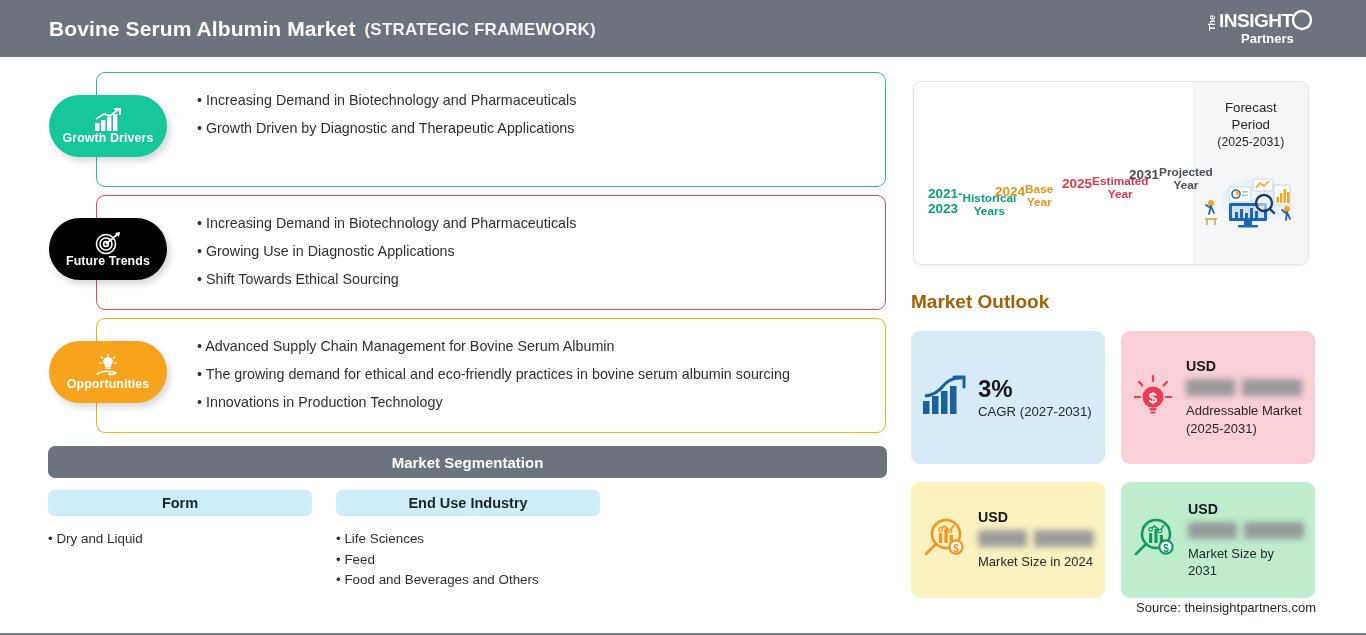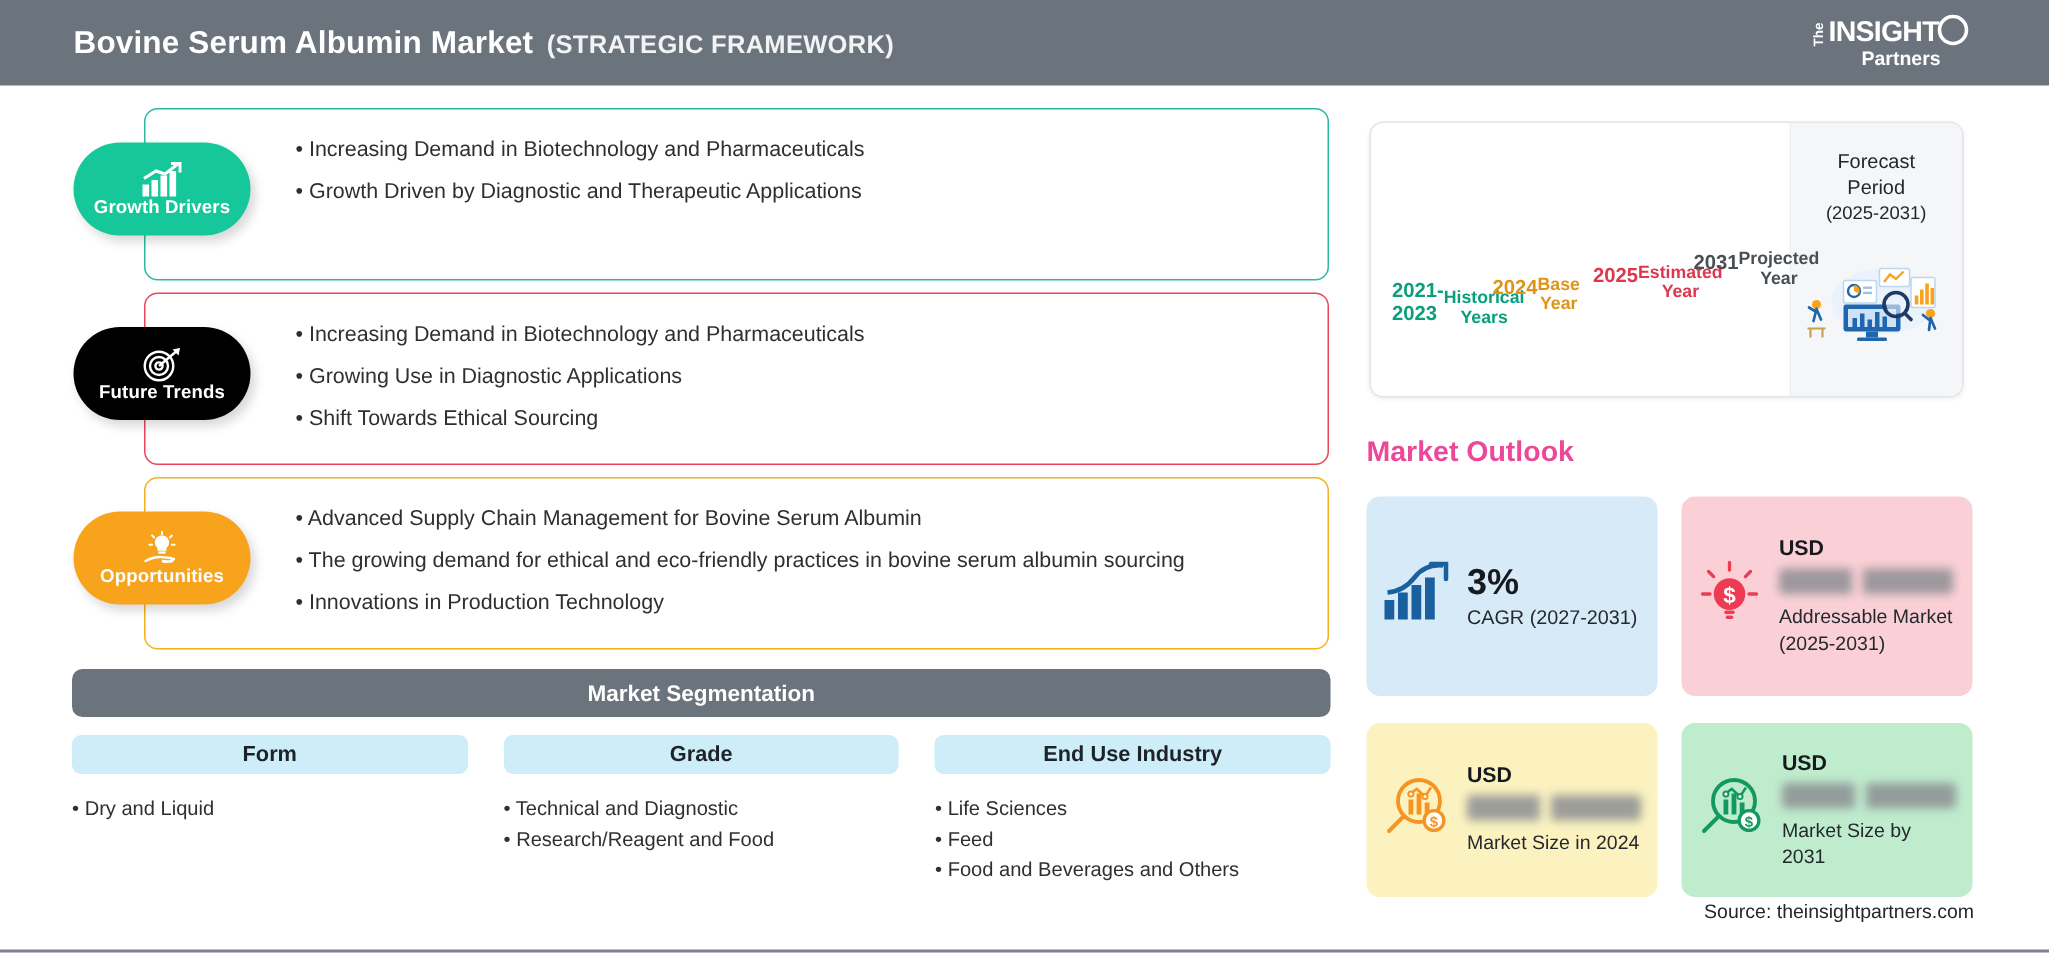--- a/index.html
+++ b/index.html
@@ -114,21 +114,21 @@
     display:flex; flex-direction:column; align-items:center;
     padding-top:17px;
   }
   .fp-l1, .fp-l2 { font-size:13.3px; font-weight:normal; color:#23272c; line-height:17px;}
   .fp-l3 { font-size:12.3px; color:#23272c; margin-top:2px;}
   .fp-art { margin-top:18px; }
 
   
   .mo-title {
     position:absolute; left:911px; top:291px;
-    font-size:19px; font-weight:bold; color:#ec4899;
+    font-size:19px; font-weight:bold; color:#a16207;
   }
   .card { position:absolute; border-radius:9px; }
   .c-cagr  { left:911px; top:331px; width:194px; height:133px; background:#d6eaf7; }
   .c-addr  { left:1121px; top:331px; width:194px; height:133px; background:#fad0d6; }
   .c-ms24  { left:911px; top:482px; width:194px; height:116px; background:#fbf2c0; }
   .c-ms31  { left:1121px; top:482px; width:194px; height:116px; background:#bfeccd; }
 
   .c-flex { display:flex; height:100%; align-items:center; padding:0 9px; }
   .c-ico { flex:0 0 auto; margin-right:10px; }
   .c-body { flex:1 1 auto; }
@@ -234,27 +234,20 @@
 </div>
 <div class="seg-cols">
 
   <div class="seg-col">
     <div class="seg-title">Form</div>
     <div class="seg-items">
       <div class="seg-item">Dry and Liquid</div>
     </div>
   </div>
 
-  <div class="seg-col">
-    <div class="seg-title">Grade</div>
-    <div class="seg-items">
-      <div class="seg-item">Technical and Diagnostic</div>
-      <div class="seg-item">Research/Reagent and Food</div>
-    </div>
-  </div>
 
   <div class="seg-col">
     <div class="seg-title">End Use Industry</div>
     <div class="seg-items">
       <div class="seg-item">Life Sciences</div>
       <div class="seg-item">Feed</div>
       <div class="seg-item">Food and Beverages and Others</div>
     </div>
   </div>
 </div>

